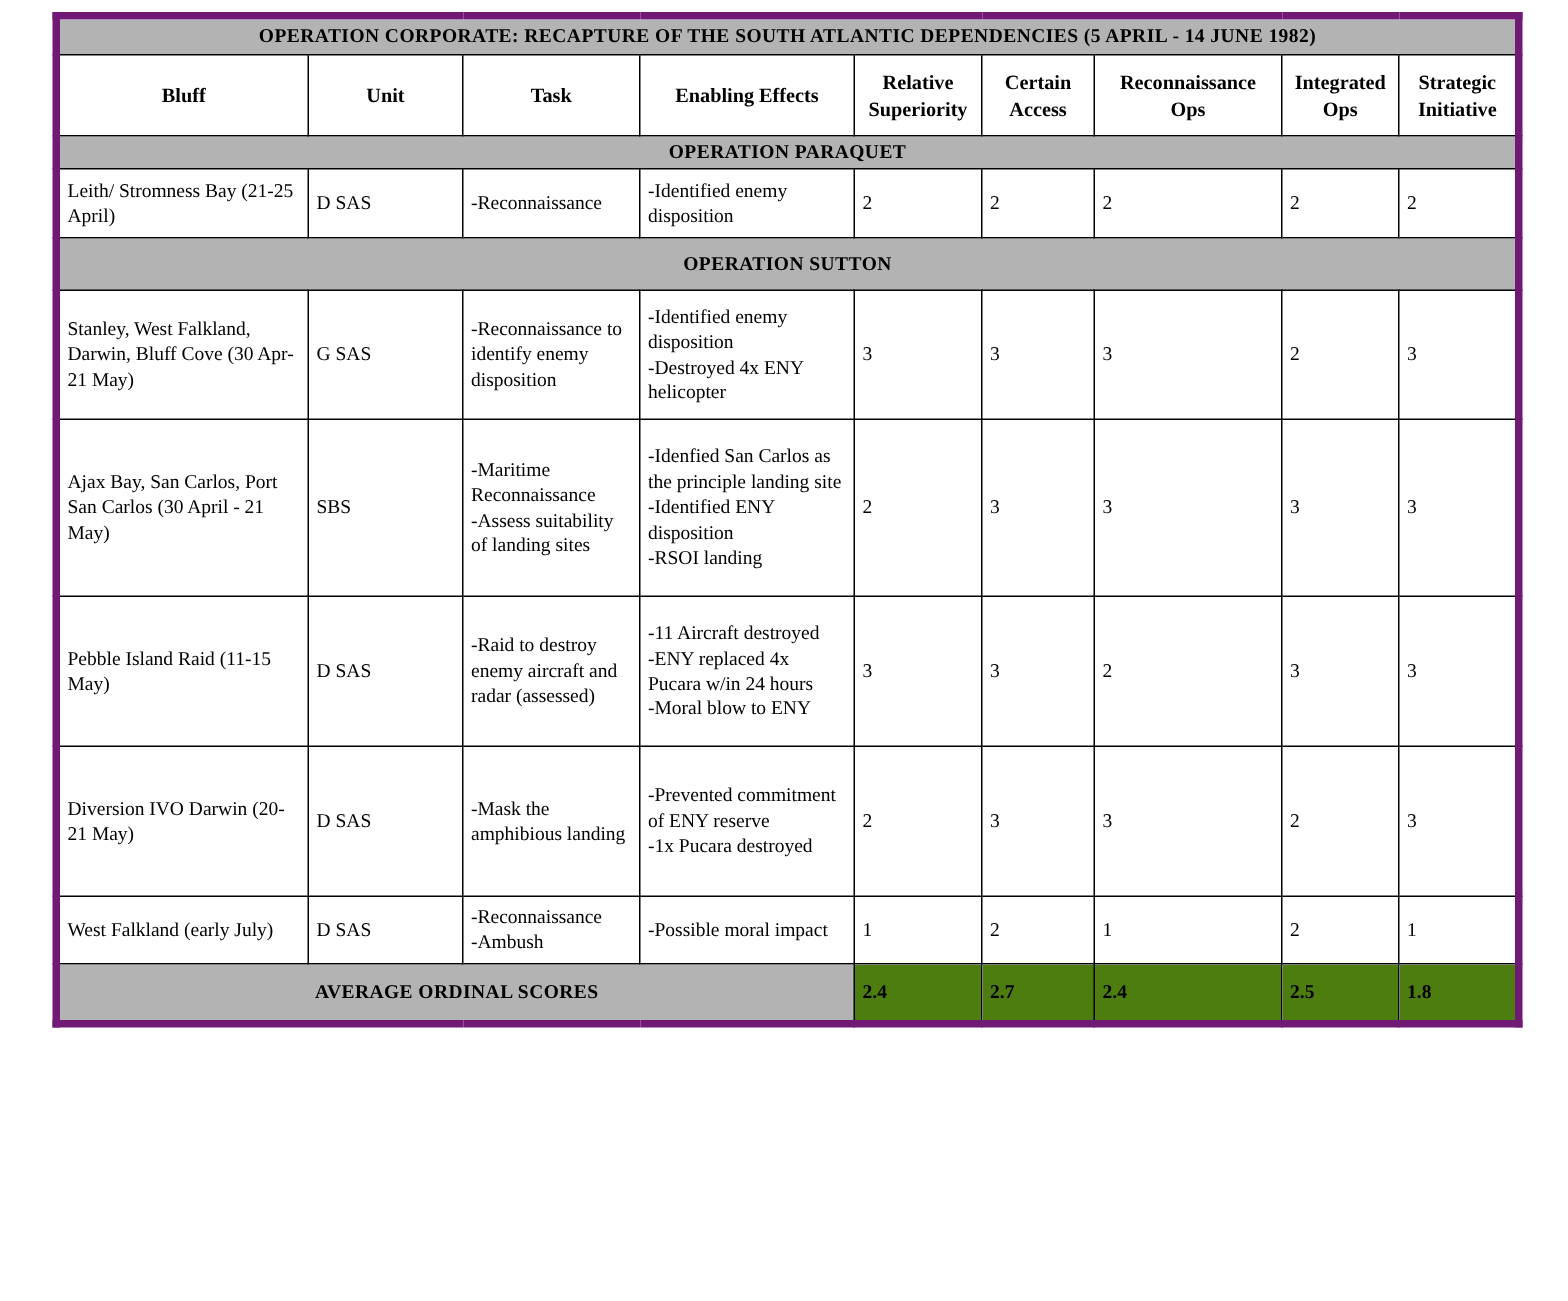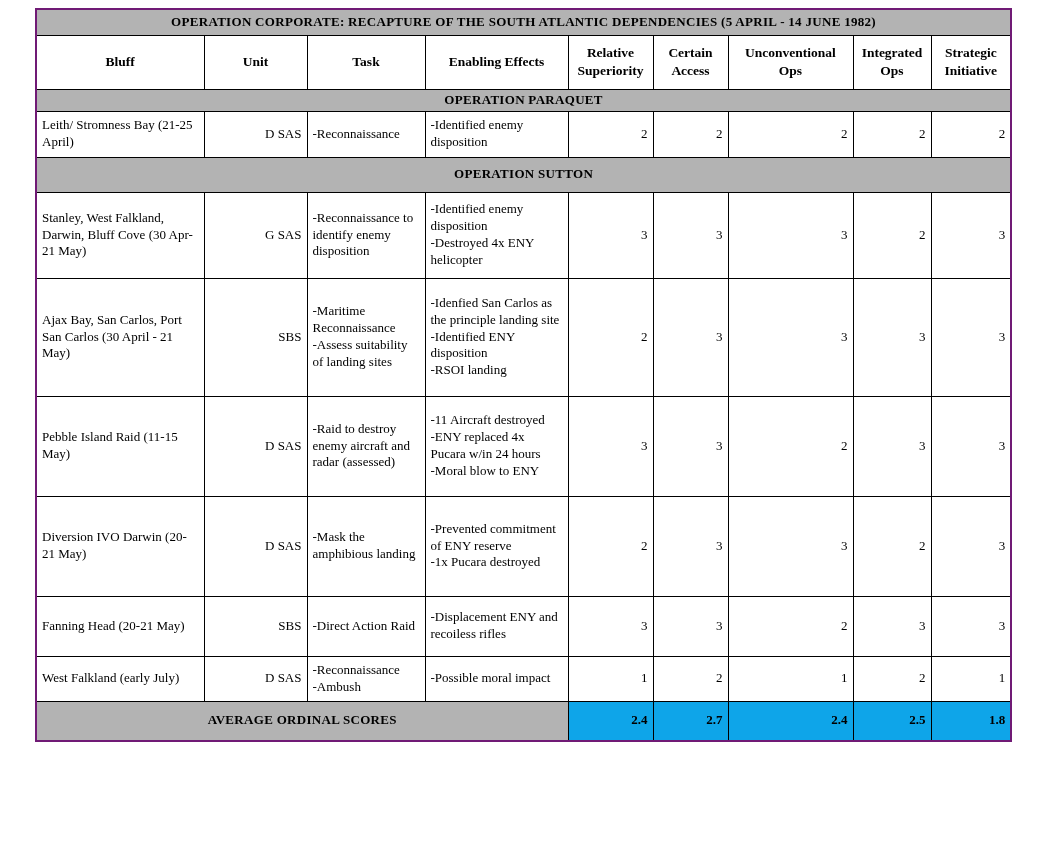--- a/index.html
+++ b/index.html
@@ -13,21 +13,21 @@
     width: 1045px;
     height: 867px;
     background: #fff;
     padding: 8px 0 0 35px;
     overflow: hidden;
   }
   table.ops-table {
     border-collapse: collapse;
     table-layout: fixed;
     width: 977px;
-    border: 2px solid #701a75;
+    border: 5px solid #701a75;
   }
   .ops-table td, .ops-table th {
     border: 1px solid #000;
     padding: 2px 5px;
     vertical-align: middle;
     font-size: 13px;
     line-height: 1.3;
     overflow: hidden;
   }
   .band {
@@ -37,28 +37,28 @@
     font-size: 13.5px;
     letter-spacing: .3px;
   }
   .ops-table th {
     background: #fff;
     font-weight: bold;
     text-align: center;
     font-size: 13.5px;
   }
   .action, .task, .effects { text-align: left; }
-  .unit, .score { text-align: right; }
+  .unit, .score { text-align: left; }
   .multiline { white-space: pre-line; }
   .footer-score {
     font-weight: bold;
-    text-align: right;
+    text-align: left;
     padding-right: 8px;
     font-size: 14px;
-    background: #0ea5e9;
+    background: #4d7c0f;
   }
 </style>
 </head>
 <body>
 
 <div class="page">
   <table class="ops-table">
     <colgroup>
       <col style="width:168px">
         <col style="width:103px">
@@ -76,21 +76,21 @@
       <td colspan="9" class="band">OPERATION CORPORATE: RECAPTURE OF THE SOUTH ATLANTIC DEPENDENCIES (5 APRIL - 14 JUNE 1982)</td>
     </tr>
 
     <tr style="height:54px">
       <th>Bluff</th>
       <th>Unit</th>
       <th>Task</th>
       <th>Enabling Effects</th>
       <th>Relative Superiority</th>
       <th>Certain Access</th>
-      <th>Unconventional Ops</th>
+      <th>Reconnaissance Ops</th>
       <th>Integrated Ops</th>
       <th>Strategic Initiative</th>
     </tr>
 
     <tr style="height:22px">
       <td colspan="9" class="band">OPERATION PARAQUET</td>
     </tr>
 
     <tr style="height:46px">
       <td class="action">Leith/ Stromness Bay (21-25 April)</td>
@@ -157,31 +157,20 @@
       <td class="task multiline">-Mask the amphibious landing</td>
       <td class="effects multiline">-Prevented commitment of ENY reserve
 -1x Pucara destroyed</td>
       <td class="score">2</td>
       <td class="score">3</td>
       <td class="score">3</td>
       <td class="score">2</td>
       <td class="score">3</td>
     </tr>
 
-    <tr style="height:60px">
-      <td class="action">Fanning Head (20-21 May)</td>
-      <td class="unit">SBS</td>
-      <td class="task multiline">-Direct Action Raid</td>
-      <td class="effects multiline">-Displacement ENY and recoiless rifles</td>
-      <td class="score">3</td>
-      <td class="score">3</td>
-      <td class="score">2</td>
-      <td class="score">3</td>
-      <td class="score">3</td>
-    </tr>
 
 
     <tr style="height:45px">
       <td class="action">West Falkland (early July)</td>
       <td class="unit">D SAS</td>
       <td class="task multiline">-Reconnaissance
 -Ambush</td>
       <td class="effects multiline">-Possible moral impact</td>
       <td class="score">1</td>
       <td class="score">2</td>

